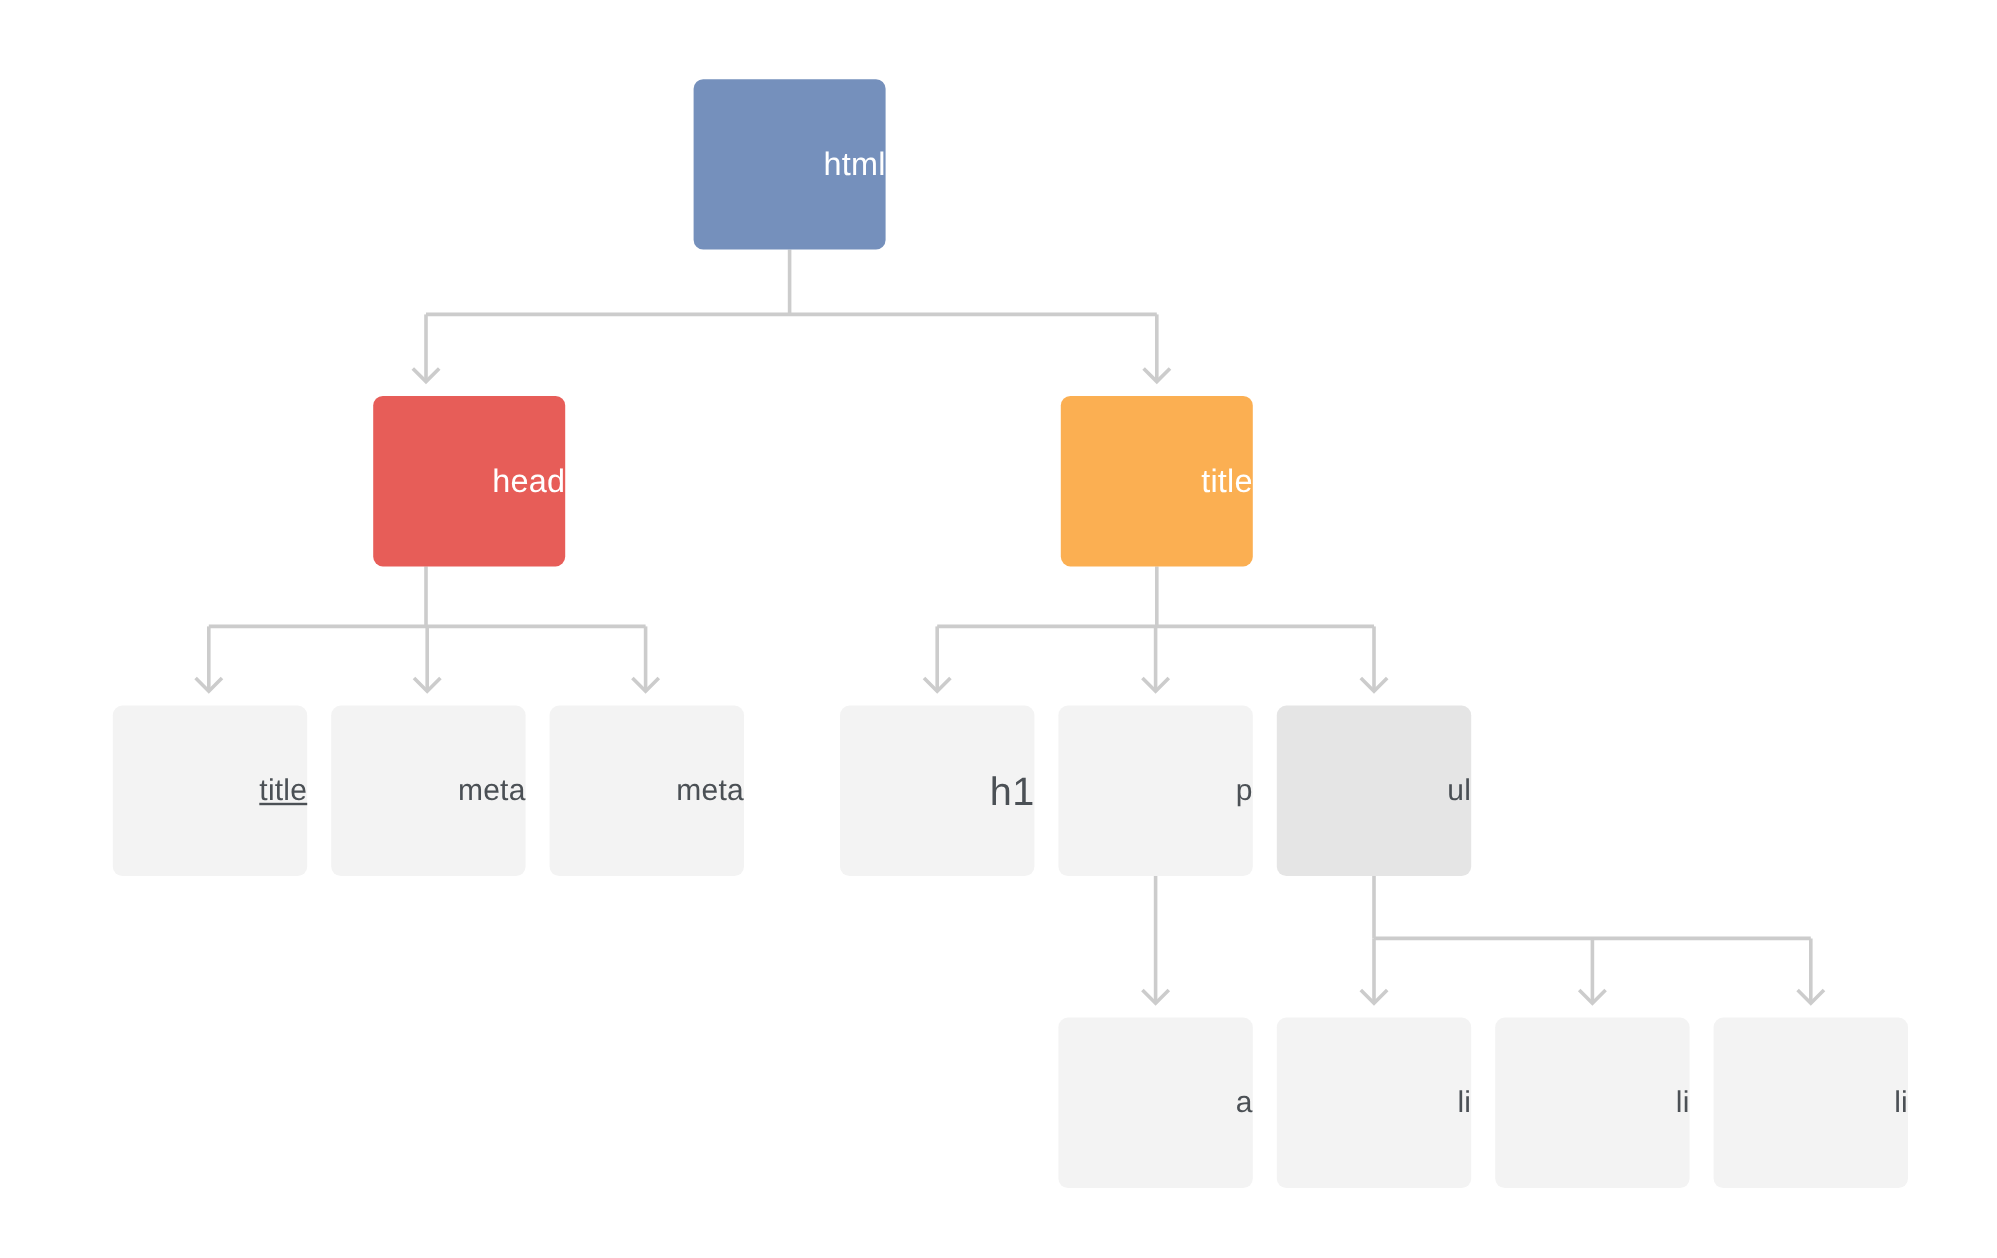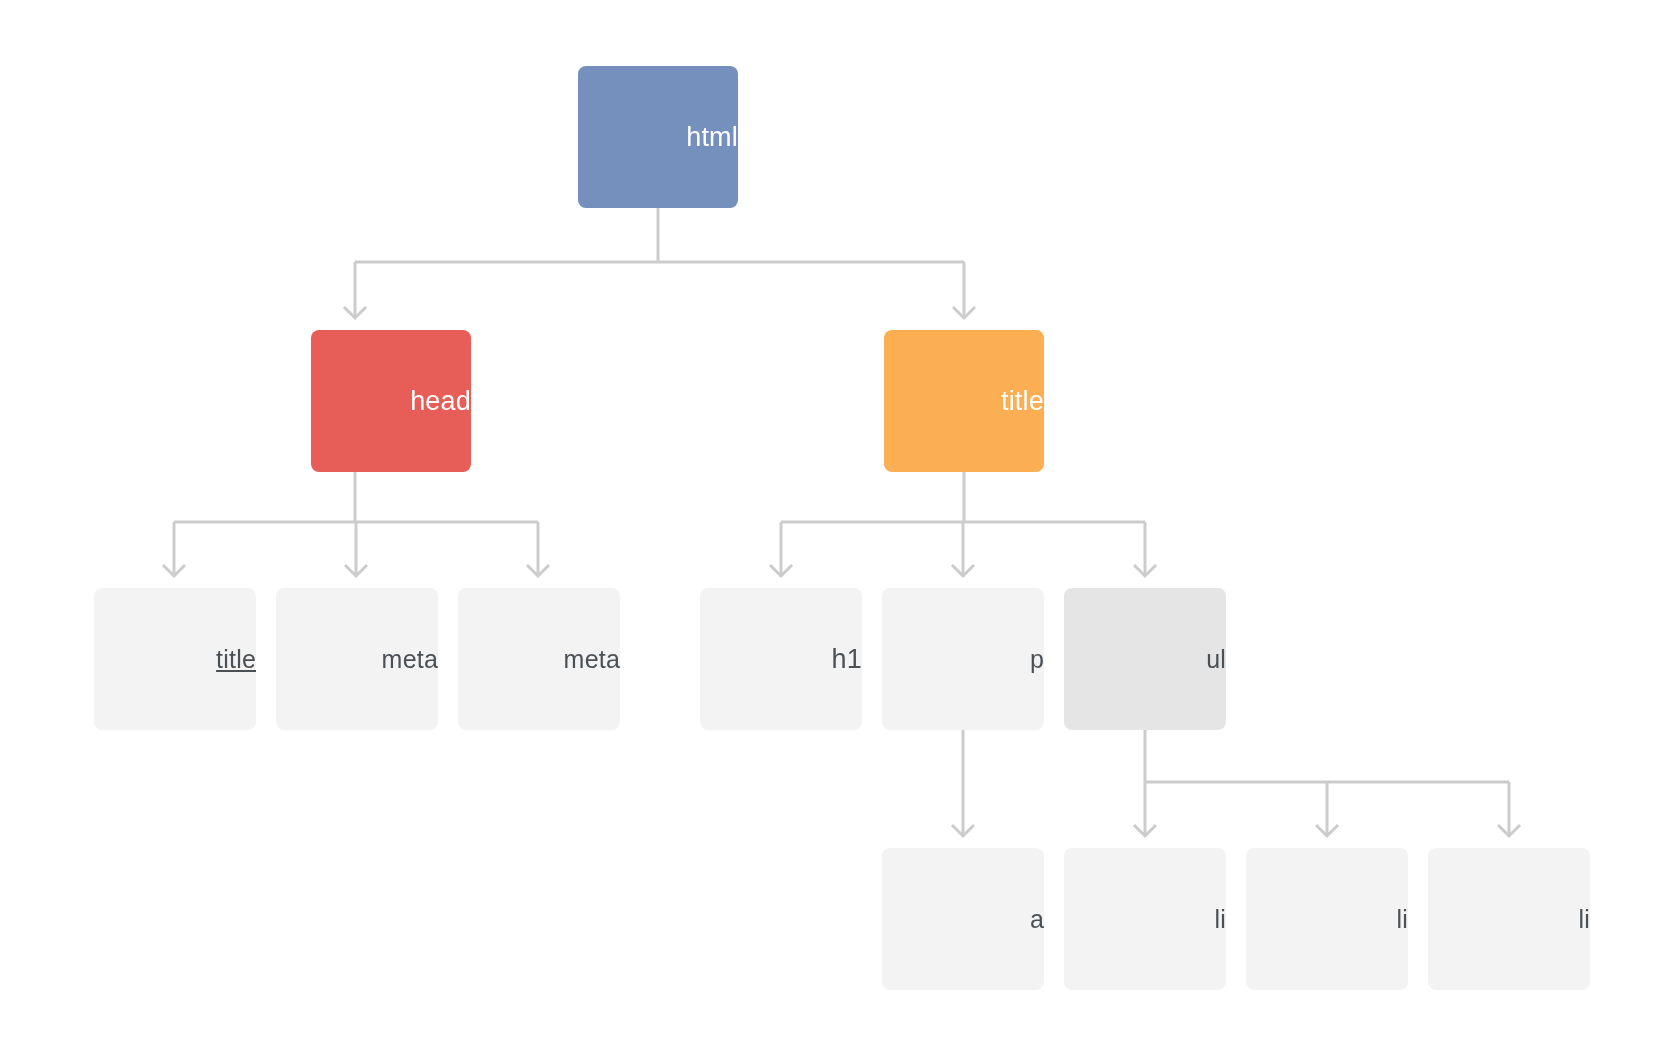--- a/index.html
+++ b/index.html
@@ -106,21 +106,21 @@
       <div class="node-box node-leaf" style="left: 94px; top: 588px; width: 162px; height: 142px; background: rgb(243, 243, 243);">
         <span class="node-label" style="color: rgb(75, 80, 85); font-size: 25px; text-decoration: underline;">title</span>
       </div>
       <div class="node-box node-leaf" style="left: 276px; top: 588px; width: 162px; height: 142px; background: rgb(243, 243, 243);">
         <span class="node-label" style="color: rgb(75, 80, 85); font-size: 25px;">meta</span>
       </div>
       <div class="node-box node-leaf" style="left: 458px; top: 588px; width: 162px; height: 142px; background: rgb(243, 243, 243);">
         <span class="node-label" style="color: rgb(75, 80, 85); font-size: 25px;">meta</span>
       </div>
       <div class="node-box node-leaf" style="left: 700px; top: 588px; width: 162px; height: 142px; background: rgb(243, 243, 243);">
-        <span class="node-label" style="color: rgb(75, 80, 85); font-size: 27px;">h1</span>
+        <span class="node-label" style="color: rgb(75, 80, 85); font-size: 33px;">h1</span>
       </div>
       <div class="node-box node-leaf" style="left: 882px; top: 588px; width: 162px; height: 142px; background: rgb(243, 243, 243);">
         <span class="node-label" style="color: rgb(75, 80, 85); font-size: 25px;">p</span>
       </div>
       <div class="node-box node-leaf" style="left: 1064px; top: 588px; width: 162px; height: 142px; background: #e5e5e5;">
         <span class="node-label" style="color: rgb(75, 80, 85); font-size: 25px;">ul</span>
       </div>
       <div class="node-box node-leaf" style="left: 882px; top: 848px; width: 162px; height: 142px; background: rgb(243, 243, 243);">
         <span class="node-label" style="color: rgb(75, 80, 85); font-size: 25px;">a</span>
       </div>

